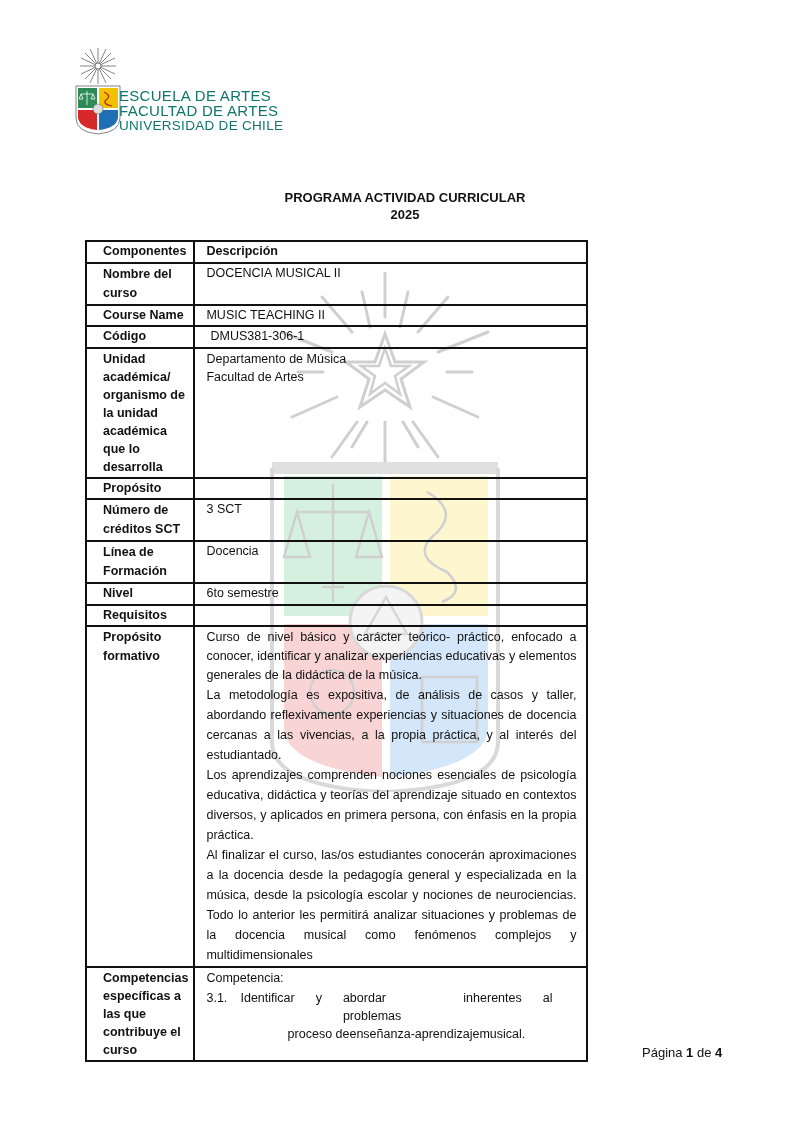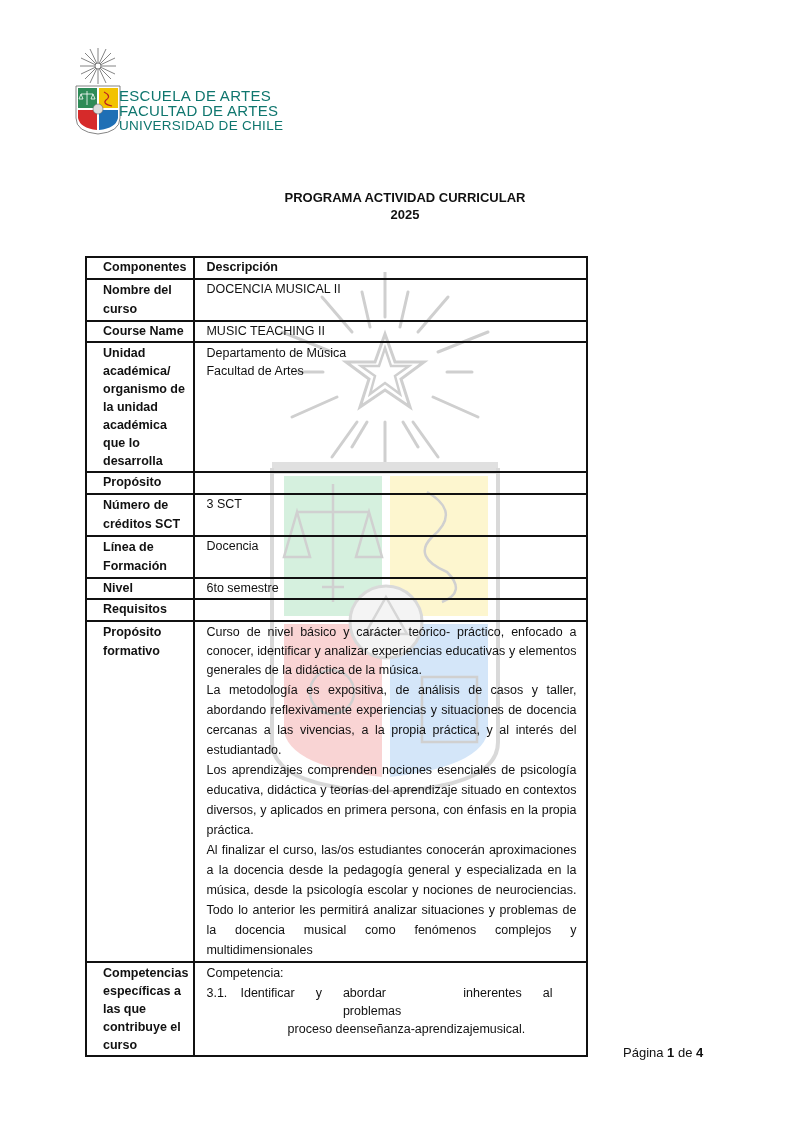--- a/index.html
+++ b/index.html
@@ -3,32 +3,32 @@
 <meta charset="utf-8">
 <style>
   html, body { margin: 0; padding: 0; background: #ffffff; }
   body { width: 800px; height: 1130px; position: relative; overflow: hidden;
          font-family: "Liberation Sans", "DejaVu Sans", sans-serif; color: #111; }
   .logo { position: absolute; left: 74px; top: 44px; width: 190px; height: 92px; }
   .logo-text { position: absolute; left: 119px; top: 88px; font-size: 15px; line-height: 15px; color: #0f766e; letter-spacing: 0.3px; }
   .logo-text div { white-space: nowrap; }
   .title { position: absolute; left: 0; width: 810px; top: 189px; text-align: center; font-weight: bold; font-size: 13px; line-height: 17px; }
   .watermark { position: absolute; left: 262px; top: 272px; width: 246px; height: 520px; opacity: 1; pointer-events: none; }
-  table.prog { position: absolute; left: 85px; top: 256px; width: 502px; border-collapse: collapse; font-size: 12.5px; line-height: 17.5px; background: transparent; }
+  table.prog { position: absolute; left: 85px; top: 240px; width: 502px; border-collapse: collapse; font-size: 12.5px; line-height: 17.5px; background: transparent; }
   table.prog td { border: 2.5px solid #111; vertical-align: top; padding: 1px 5px 1px 12px; }
   table.prog td.c1 { width: 131px; font-weight: bold; padding-left: 16px; }
   table.prog td.c2 { padding-left: 11px; padding-right: 10px; }
   .just { text-align: justify; line-height: 20px; }
   .just p { margin: 0; }
   .comp-head { margin: 0; }
   .comp-item { display: flex; margin-top: 2px; line-height: 18px; }
   .comp-num { width: 34px; flex: none; }
   .comp-text { flex: 1; text-align: justify; text-align-last: justify; }
   .comp-text2 { padding-left: 30px; display: flex; justify-content: center; width: 340px; line-height: 18px; }
-  .footer { position: absolute; left: 623px; top: 1045px; font-size: 13px; }
+  .footer { position: absolute; left: 642px; top: 1045px; font-size: 13px; }
   .footer b { font-weight: bold; }
 </style>
 </head>
 <body>
 
 <div class="logo">
   <svg width="190" height="92" viewBox="0 0 190 92">
 
     <g stroke="#666" stroke-width="0.8">
       <line x1="24" y1="4" x2="24" y2="40"></line>
@@ -117,20 +117,24 @@
     <td class="c2" style="font-weight:bold;">Descripción</td>
   </tr>
   <tr style="height:38px;">
     <td class="c1" style="line-height:19px;">Nombre del curso</td>
     <td class="c2">DOCENCIA MUSICAL II</td>
   </tr>
   <tr style="height:20px;">
     <td class="c1">Course Name</td>
     <td class="c2">MUSIC TEACHING II</td>
   </tr>
+  <tr style="height:21px;">
+    <td class="c1">Código</td>
+    <td class="c2" style="padding-left:15px;">DMUS381-306-1</td>
+  </tr>
   <tr style="height:128px;">
     <td class="c1" style="line-height:18px;">Unidad académica/ organismo de la unidad académica que lo desarrolla</td>
     <td class="c2" style="line-height:18px;">
       <div>Departamento de Música</div>
       <div>Facultad de Artes</div>
     </td>
   </tr>
   <tr style="height:21px;">
     <td class="c1">Propósito</td>
     <td class="c2"></td>

